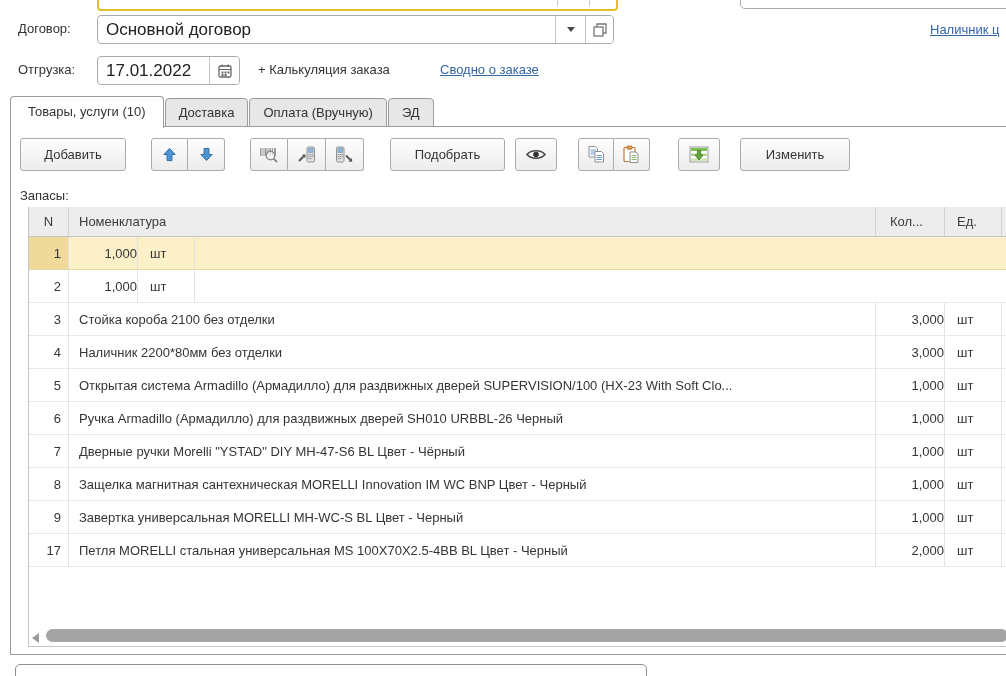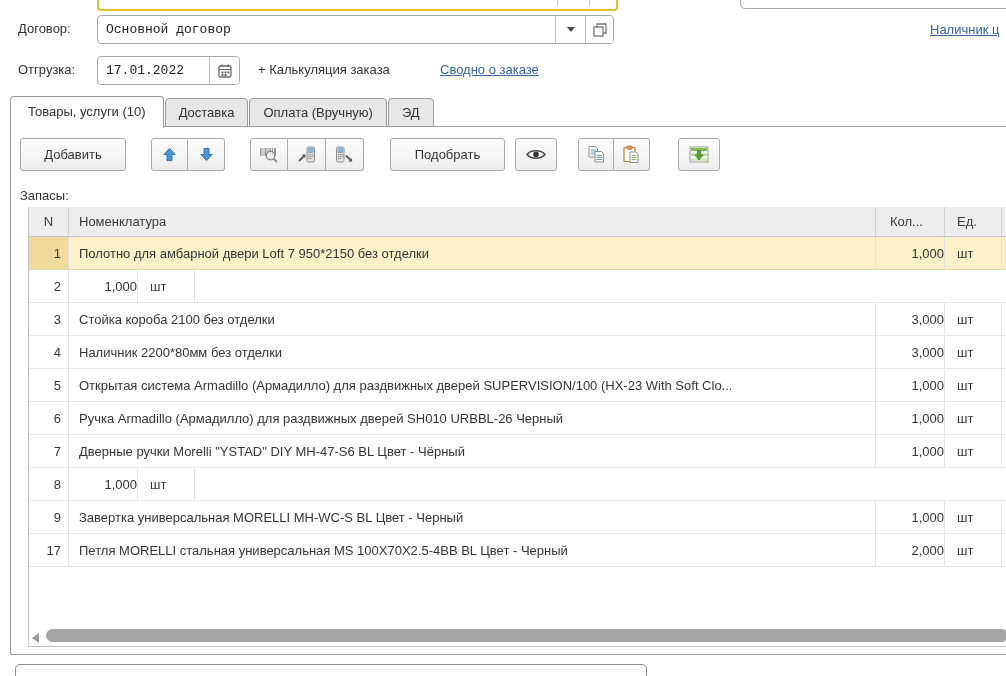--- a/index.html
+++ b/index.html
@@ -20,21 +20,21 @@
     left:740px; top:-31px; width:320px; height:40px; background:#fff;
     border:1px solid #ABABAB; border-radius:5px;
   }
   .lbl { color:#333; }
   .input-wrap {
     display:flex; align-items:stretch; background:#fff;
     border:1px solid #ABABAB; border-radius:4px; overflow:hidden;
   }
   .input-wrap input {
     flex:1; min-width:0; border:none; outline:none; padding:0 8px;
-    font-family:Liberation Mono, monospace; font-size:13px; color:#222; background:transparent;
+    font-family:Liberation Sans, sans-serif; font-size:17px; color:#222; background:transparent;
   }
   .fld-btn {
     display:flex; align-items:center; justify-content:center;
     border-left:1px solid #C6C6C6; background:#fff; cursor:pointer;
   }
   .caret { width:0; height:0; border-left:4px solid transparent; border-right:4px solid transparent; border-top:5px solid #4A4A4A; }
   a.link { color:#3465A4; text-decoration:underline; cursor:pointer; white-space:nowrap; }
 
   
   .tabs { left:10px; top:96px; display:flex; z-index:3; }
@@ -270,35 +270,35 @@
     <div class="btn" style="left:667px; top:11px; width:42px;">
       <svg width="20" height="17" viewBox="0 0 20 17">
         <rect x="1" y="1" width="18" height="15" fill="#fff" stroke="#999"></rect>
         <rect x="2" y="2" width="16" height="3" fill="#7DBE53"></rect>
         <rect x="2" y="7.5" width="16" height="2.4" fill="#A9D48B"></rect>
         <rect x="2" y="12.5" width="16" height="2.4" fill="#C9E6B4"></rect>
         <path d="M10 14 L6 9 H8.4 V4.5 H11.6 V9 H14 Z" fill="#5FA839" stroke="#3F7A22" stroke-width="0.8"></path>
       </svg>
     </div>
 
+    <div class="btn" style="left:729px; top:11px; width:110px;">Изменить</div>
 
     <div class="abs lbl" style="left:9px; top:61px;">Запасы:</div>
 
     <div class="abs grid">
       <div class="thead">
         <div class="cell c-n">N</div>
         <div class="cell c-name">Номенклатура</div>
         <div class="cell c-qty">Кол...</div>
         <div class="cell c-unit">Ед.</div>
         <div class="cell c-stub"></div>
       </div>
 
       <div class="trow selected">
         <div class="cell c-n">1</div>
-        <div class="cell c-name">Полотно для амбарной двери Loft 7 950*2150 без отделки</div>
         <div class="cell c-qty">1,000</div>
         <div class="cell c-unit">шт</div>
         <div class="cell c-stub"></div>
       </div>
       <div class="trow">
         <div class="cell c-n">2</div>
         <div class="cell c-qty">1,000</div>
         <div class="cell c-unit">шт</div>
         <div class="cell c-stub"></div>
       </div>
@@ -332,20 +332,21 @@
       </div>
       <div class="trow">
         <div class="cell c-n">7</div>
         <div class="cell c-name">Дверные ручки Morelli "YSTAD" DIY MH-47-S6 BL Цвет - Чёрный</div>
         <div class="cell c-qty">1,000</div>
         <div class="cell c-unit">шт</div>
         <div class="cell c-stub"></div>
       </div>
       <div class="trow">
         <div class="cell c-n">8</div>
+        <div class="cell c-name">Защелка магнитная сантехническая MORELLI Innovation IM WC BNP Цвет - Черный</div>
         <div class="cell c-qty">1,000</div>
         <div class="cell c-unit">шт</div>
         <div class="cell c-stub"></div>
       </div>
       <div class="trow">
         <div class="cell c-n">9</div>
         <div class="cell c-name">Завертка универсальная MORELLI MH-WC-S BL Цвет - Черный</div>
         <div class="cell c-qty">1,000</div>
         <div class="cell c-unit">шт</div>
         <div class="cell c-stub"></div>

